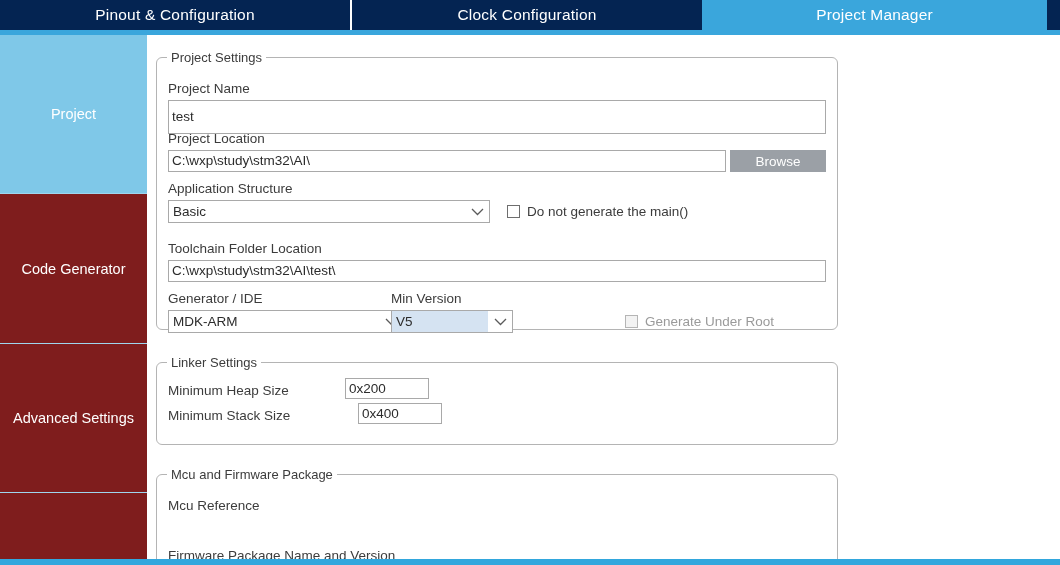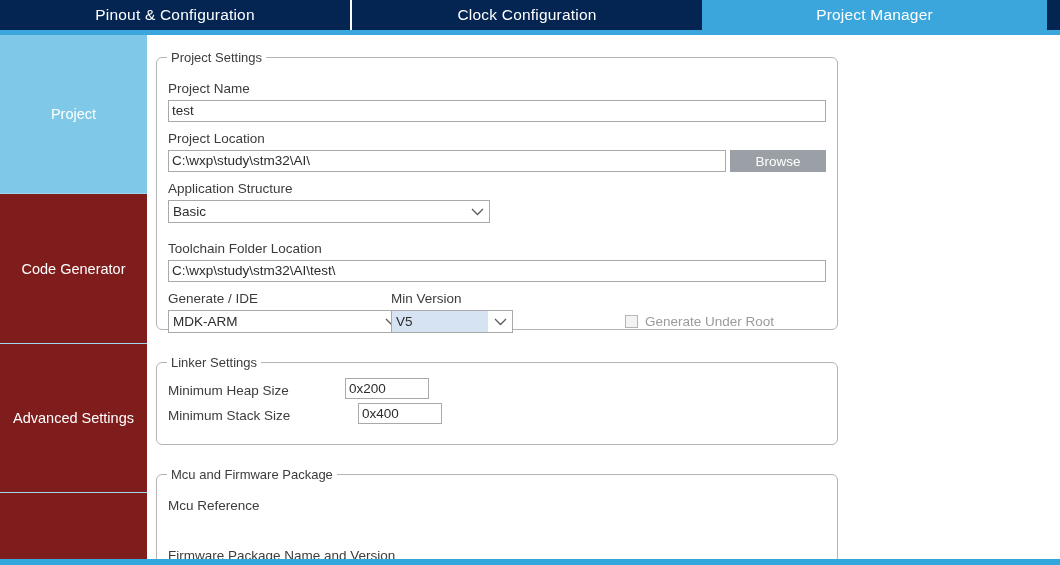--- a/index.html
+++ b/index.html
@@ -207,40 +207,44 @@
       <span></span>
     </div>
   </div>
 
   <div class="content">
 
     <fieldset class="group g-project">
       <legend>Project Settings</legend>
 
       <div class="fld-label" style="left:11px; top:16px;">Project Name</div>
-      <div class="txtinput" style="left:11px; top:35px; width:658px; height:22px;">test</div>
+      <div class="txtinput" style="left:11px; top:35px; width:658px; height:34px;">test</div>
 
       <div class="fld-label" style="left:11px; top:66px;">Project Location</div>
       <div class="txtinput" style="left:11px; top:85px; width:558px; height:22px;">C:\wxp\study\stm32\AI\</div>
       <div class="btn" style="left:573px; top:85px; width:96px; height:22px;">Browse</div>
 
       <div class="fld-label" style="left:11px; top:116px;">Application Structure</div>
       <div class="combo" style="left:11px; top:135px; width:322px; height:23px;">
         <div class="cval">Basic</div>
         <div class="carrow">
           <svg class="chev" width="13" height="8" viewBox="0 0 13 8" aria-hidden="true">
             <path d="M1 1 L6.5 6.5 L12 1" fill="none" stroke="#5b5b5b" stroke-width="1.3"></path>
           </svg>
         </div>
       </div>
+      <div class="cbx-row" style="left:350px; top:139px;">
+        <span class="cbx"></span>
+        <span>Do not generate the main()</span>
+      </div>
 
       <div class="fld-label" style="left:11px; top:176px;">Toolchain Folder Location</div>
       <div class="txtinput" style="left:11px; top:195px; width:658px; height:22px;">C:\wxp\study\stm32\AI\test\</div>
 
-      <div class="fld-label" style="left:11px; top:226px;">Generate / IDE</div>
+      <div class="fld-label" style="left:11px; top:226px;">Generator / IDE</div>
       <div class="combo" style="left:11px; top:245px; width:236px; height:23px;">
         <div class="cval">MDK-ARM</div>
         <div class="carrow">
           <svg class="chev" width="13" height="8" viewBox="0 0 13 8" aria-hidden="true">
             <path d="M1 1 L6.5 6.5 L12 1" fill="none" stroke="#5b5b5b" stroke-width="1.3"></path>
           </svg>
         </div>
       </div>
 
       <div class="fld-label" style="left:234px; top:226px;">Min Version</div>

